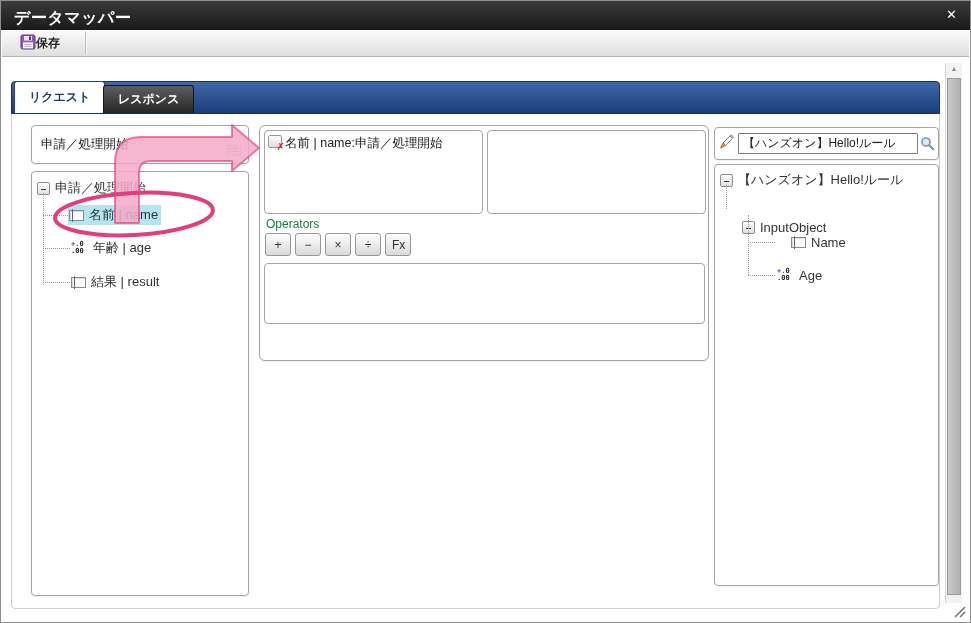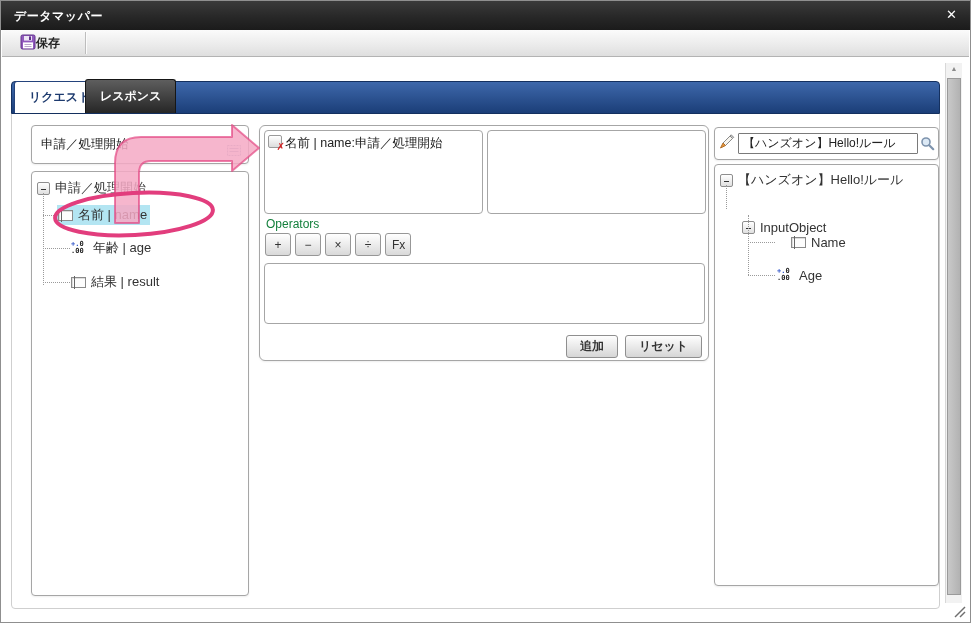--- a/index.html
+++ b/index.html
@@ -15,41 +15,41 @@
   html,body{margin:0;padding:0;}
   body{
     width:971px;height:623px;position:relative;overflow:hidden;
     font-family:"Liberation Sans","DejaVu Sans",sans-serif;background:#fff;
   }
   .window{position:absolute;inset:0;border:1px solid #8f8f8f;background:#fff;}
 
   
   .titlebar{position:absolute;left:0;top:0;right:0;height:29px;
     background:linear-gradient(#3a3a3a,var(--titlebar-bg) 60%,#1b1b1b);}
-  .win-title{position:absolute;left:13px;top:7px;color:#fff;font-size:12px;font-weight:bold;letter-spacing:.5px;}
+  .win-title{position:absolute;left:13px;top:7px;color:#fff;font-size:16px;font-weight:bold;letter-spacing:.5px;}
   .win-close{position:absolute;right:13px;top:6px;color:#fff;font-size:13px;font-weight:bold;cursor:pointer;line-height:16px;}
 
   
   .toolbar{position:absolute;left:1px;top:29px;right:1px;height:27px;
     background:linear-gradient(#fbfbfb,#dfdfdf);border-bottom:1px solid #b3b3b3;}
   .save-btn{position:absolute;left:10px;top:2px;height:22px;display:flex;align-items:center;gap:0;
     background:transparent;border:1px solid transparent;border-radius:2px;padding:0 7px;
     font-family:inherit;font-size:12px;font-weight:bold;color:#222;cursor:pointer;}
   .toolbar-sep{position:absolute;left:83px;top:2px;height:22px;width:2px;
     border-left:1px solid #bdbdbd;border-right:1px solid #fcfcfc;}
 
   
   .tab-panel{position:absolute;left:10px;top:80px;width:929px;height:528px;
     border:1px solid #cfcfcf;border-radius:4px;background:#fff;}
   .tabbar{position:absolute;left:-1px;top:-1px;width:929px;height:33px;border-radius:4px 4px 0 0;
     background:linear-gradient(var(--tab-blue-top),var(--tab-blue-bottom));border:1px solid #14305f;}
   .tab{position:absolute;bottom:0;display:flex;align-items:center;justify-content:center;
     font-size:12px;font-weight:bold;padding:0 14px;cursor:pointer;border-radius:3px 3px 0 0;}
   .tab.active{left:2px;height:32px;background:#fff;color:#1d3a6e;border:1px solid #24437c;border-bottom:none;}
-  .tab.inactive{left:73px;height:34px;background:linear-gradient(#5e5e5e,#262626);color:#fff;border:1px solid #161616;border-bottom:none;}
+  .tab.inactive{left:91px;height:28px;background:linear-gradient(#5e5e5e,#262626);color:#fff;border:1px solid #161616;border-bottom:none;}
 
   
   .pbox{position:absolute;background:#fff;border:1px solid #a6a6a6;border-radius:4px;
     box-shadow:0 1px 2px rgba(0,0,0,.07);}
 
   
   .source-box{left:30px;top:124px;width:218px;height:39px;display:flex;align-items:center;
     padding-left:9px;font-size:12.5px;color:#222;cursor:pointer;}
   .grid-icon{position:absolute;right:7px;bottom:4px;opacity:.9;}
   .left-tree{left:30px;top:170px;width:218px;height:425px;}
@@ -156,21 +156,21 @@
   <div class="pbox left-tree">
     <div class="tree-row" style="left:5px;top:7px;">
       <span class="expander"></span>
       <span>申請／処理開始</span>
     </div>
     <div class="dotline-v" style="left:11px;top:21px;height:92px;"></div>
     <div class="stub" style="left:11px;top:43px;width:25px;"></div>
     <div class="stub" style="left:11px;top:76px;width:27px;"></div>
     <div class="stub" style="left:11px;top:110px;width:27px;"></div>
 
-    <div class="tree-row" style="left:25px;top:34px;justify-content:flex-end;">
+    <div class="tree-row" style="left:36px;top:34px;justify-content:flex-end;">
       <span class="hl">
         <span class="str-icon"></span>
         <span>名前 | name</span>
       </span>
     </div>
     <div class="tree-row" style="left:39px;top:67px;">
       <span class="num-icon">
         <span class="nt">+.0</span>
           <span class="nb">.00</span>
       </span>
@@ -197,24 +197,20 @@
     <div class="op-row">
       <button class="op-btn">+</button>
       <button class="op-btn">−</button>
       <button class="op-btn">×</button>
       <button class="op-btn">÷</button>
       <button class="op-btn">Fx</button>
     </div>
 
     <div class="expr-box"></div>
 
-    <div class="action-row">
-      <button class="action-btn">追加</button>
-      <button class="action-btn">リセット</button>
-    </div>
   </div>
 
   <div class="pbox search-box">
     <span>
       <svg width="17" height="17" viewBox="0 0 17 17">
         <path d="M5 10 L12 3 L14.5 5.5 L7.5 12.5 Z" fill="#f7f5ef" stroke="#8a8a8a"></path>
         <path d="M2.5 15 L5 10 L7.5 12.5 Z" fill="#e8963a" stroke="#b06f2a"></path>
         <path d="M12 3 L13.2 1.8 L15.7 4.3 L14.5 5.5 Z" fill="#c9c9c9" stroke="#8a8a8a"></path>
       </svg>
     </span>

